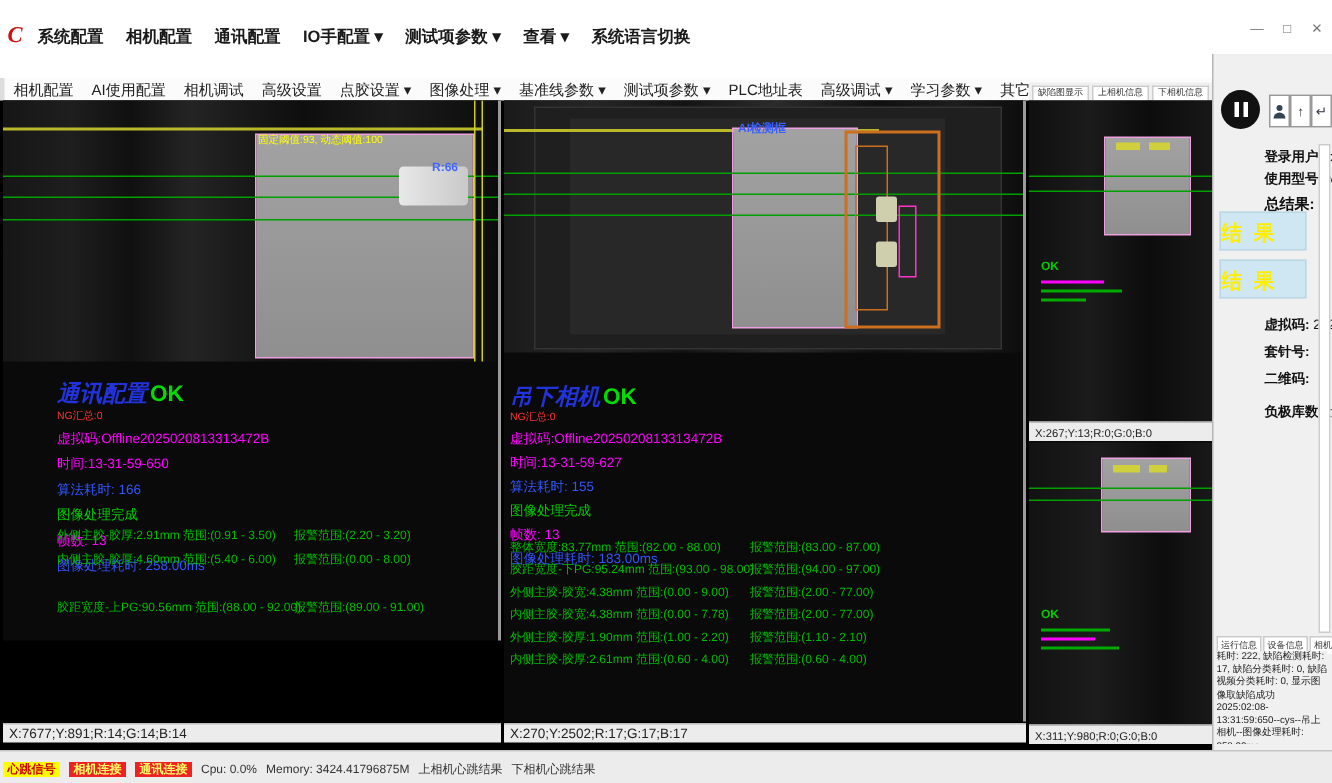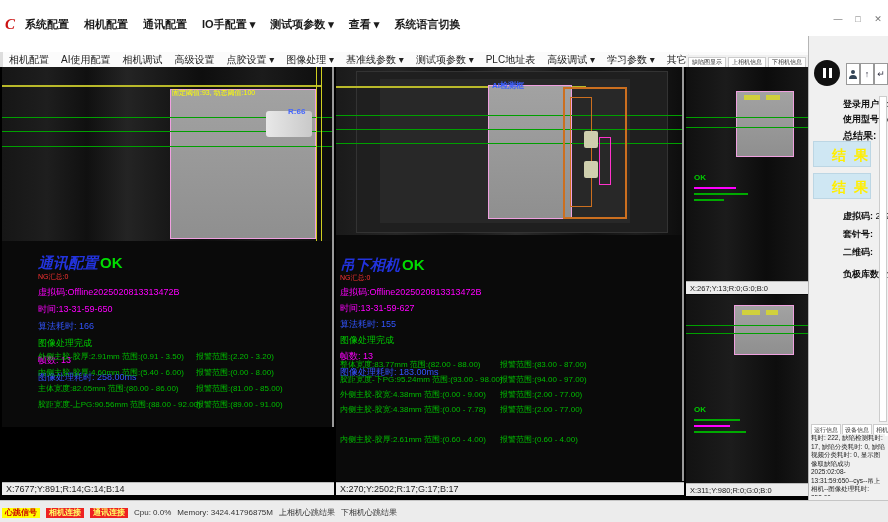--- a/index.html
+++ b/index.html
@@ -84,21 +84,21 @@
             display:flex;align-items:center;justify-content:center;gap:3px;}
   .pausebtn i{display:block;width:3px;height:10px;background:#fff;}
   .sbtn{top:27px;width:12px;height:20px;border:1px solid #999;background:#fff;
         display:flex;align-items:center;justify-content:center;font-size:9px;color:#334;}
   .picon{display:block;width:10px;}
   .phead{display:block;width:4px;height:4px;border-radius:50%;background:#345;margin:0 auto;}
   .pbody{display:block;width:8px;height:4px;border-radius:4px 4px 0 0;background:#345;margin:1px auto 0;}
   .srow{left:5px;white-space:nowrap;}
   .slabel{font-weight:bold;margin-left:29px;}
   .resultbox{left:4px;width:58px;height:26px;background:#cfe7f3;border:1px solid #bcd6e4;
-             color:#ffee00;font-weight:bold;font-size:14px;text-align:right;line-height:26px;
+             color:#ffee00;font-weight:bold;font-size:14px;text-align:left;line-height:26px;
              letter-spacing:2px;box-sizing:border-box;}
   .scrolltrack{left:70px;top:60px;width:8px;height:326px;background:#fff;border:1px solid #ccc;box-sizing:border-box;}
   .logtabs{left:2px;top:388px;width:74px;display:flex;font-size:6px;color:#333;}
   .logtab{padding:1px 2px;border:1px solid #ccc;border-bottom:none;background:#fff;margin-right:1px;white-space:nowrap;}
   .logtext{left:2px;top:398px;width:74px;height:62px;font-size:6.5px;line-height:8.5px;
            color:#222;overflow:hidden;background:#f0f0f0;}
   
   .statusbar{left:0;top:500px;width:888px;height:24px;background:#ececec;border-top:1px solid #c5c5c5;
              display:flex;align-items:center;font-size:8px;color:#333;gap:6px;padding-left:2px;box-sizing:border-box;}
   .badge{padding:0 3px;line-height:10px;font-weight:bold;}
@@ -171,24 +171,20 @@
       <div class="rline blue">图像处理耗时: 258.00ms</div>
     </div>
 
     <div class="mrow" style="top:284px;">
       <span>外侧主胶-胶厚:2.91mm 范围:(0.91 - 3.50)</span>
       <span class="alarm">报警范围:(2.20 - 3.20)</span>
     </div>
     <div class="mrow" style="top:300px;">
       <span>内侧主胶-胶厚:4.60mm 范围:(5.40 - 6.00)</span>
       <span class="alarm">报警范围:(0.00 - 8.00)</span>
-    </div>
-    <div class="mrow" style="top:316px;">
-      <span>主体宽度:82.05mm 范围:(80.00 - 86.00)</span>
-      <span class="alarm">报警范围:(81.00 - 85.00)</span>
     </div>
     <div class="mrow" style="top:332px;">
       <span>胶距宽度-上PG:90.56mm 范围:(88.00 - 92.00)</span>
       <span class="alarm">报警范围:(89.00 - 91.00)</span>
     </div>
   </div>
   <div class="abs coordbar" style="left:2px;top:482px;width:332px;">X:7677;Y:891;R:14;G:14;B:14</div>
 
   <div class="abs view vm">
     <div class="abs mv-img"></div>
@@ -228,20 +224,24 @@
       <span class="alarm">报警范围:(94.00 - 97.00)</span>
     </div>
     <div class="mrow" style="top:322px;">
       <span>外侧主胶-胶宽:4.38mm 范围:(0.00 - 9.00)</span>
       <span class="alarm">报警范围:(2.00 - 77.00)</span>
     </div>
     <div class="mrow" style="top:337px;">
       <span>内侧主胶-胶宽:4.38mm 范围:(0.00 - 7.78)</span>
       <span class="alarm">报警范围:(2.00 - 77.00)</span>
     </div>
+    <div class="mrow" style="top:352px;">
+      <span>外侧主胶-胶厚:1.90mm 范围:(1.00 - 2.20)</span>
+      <span class="alarm">报警范围:(1.10 - 2.10)</span>
+    </div>
     <div class="mrow" style="top:367px;">
       <span>内侧主胶-胶厚:2.61mm 范围:(0.60 - 4.00)</span>
       <span class="alarm">报警范围:(0.60 - 4.00)</span>
     </div>
   </div>
   <div class="abs coordbar" style="left:336px;top:482px;width:348px;">X:270;Y:2502;R:17;G:17;B:17</div>
 
   <div class="abs thumbtabs">
     <span class="ttab">缺陷图显示</span>
     <span class="ttab">上相机信息</span>

